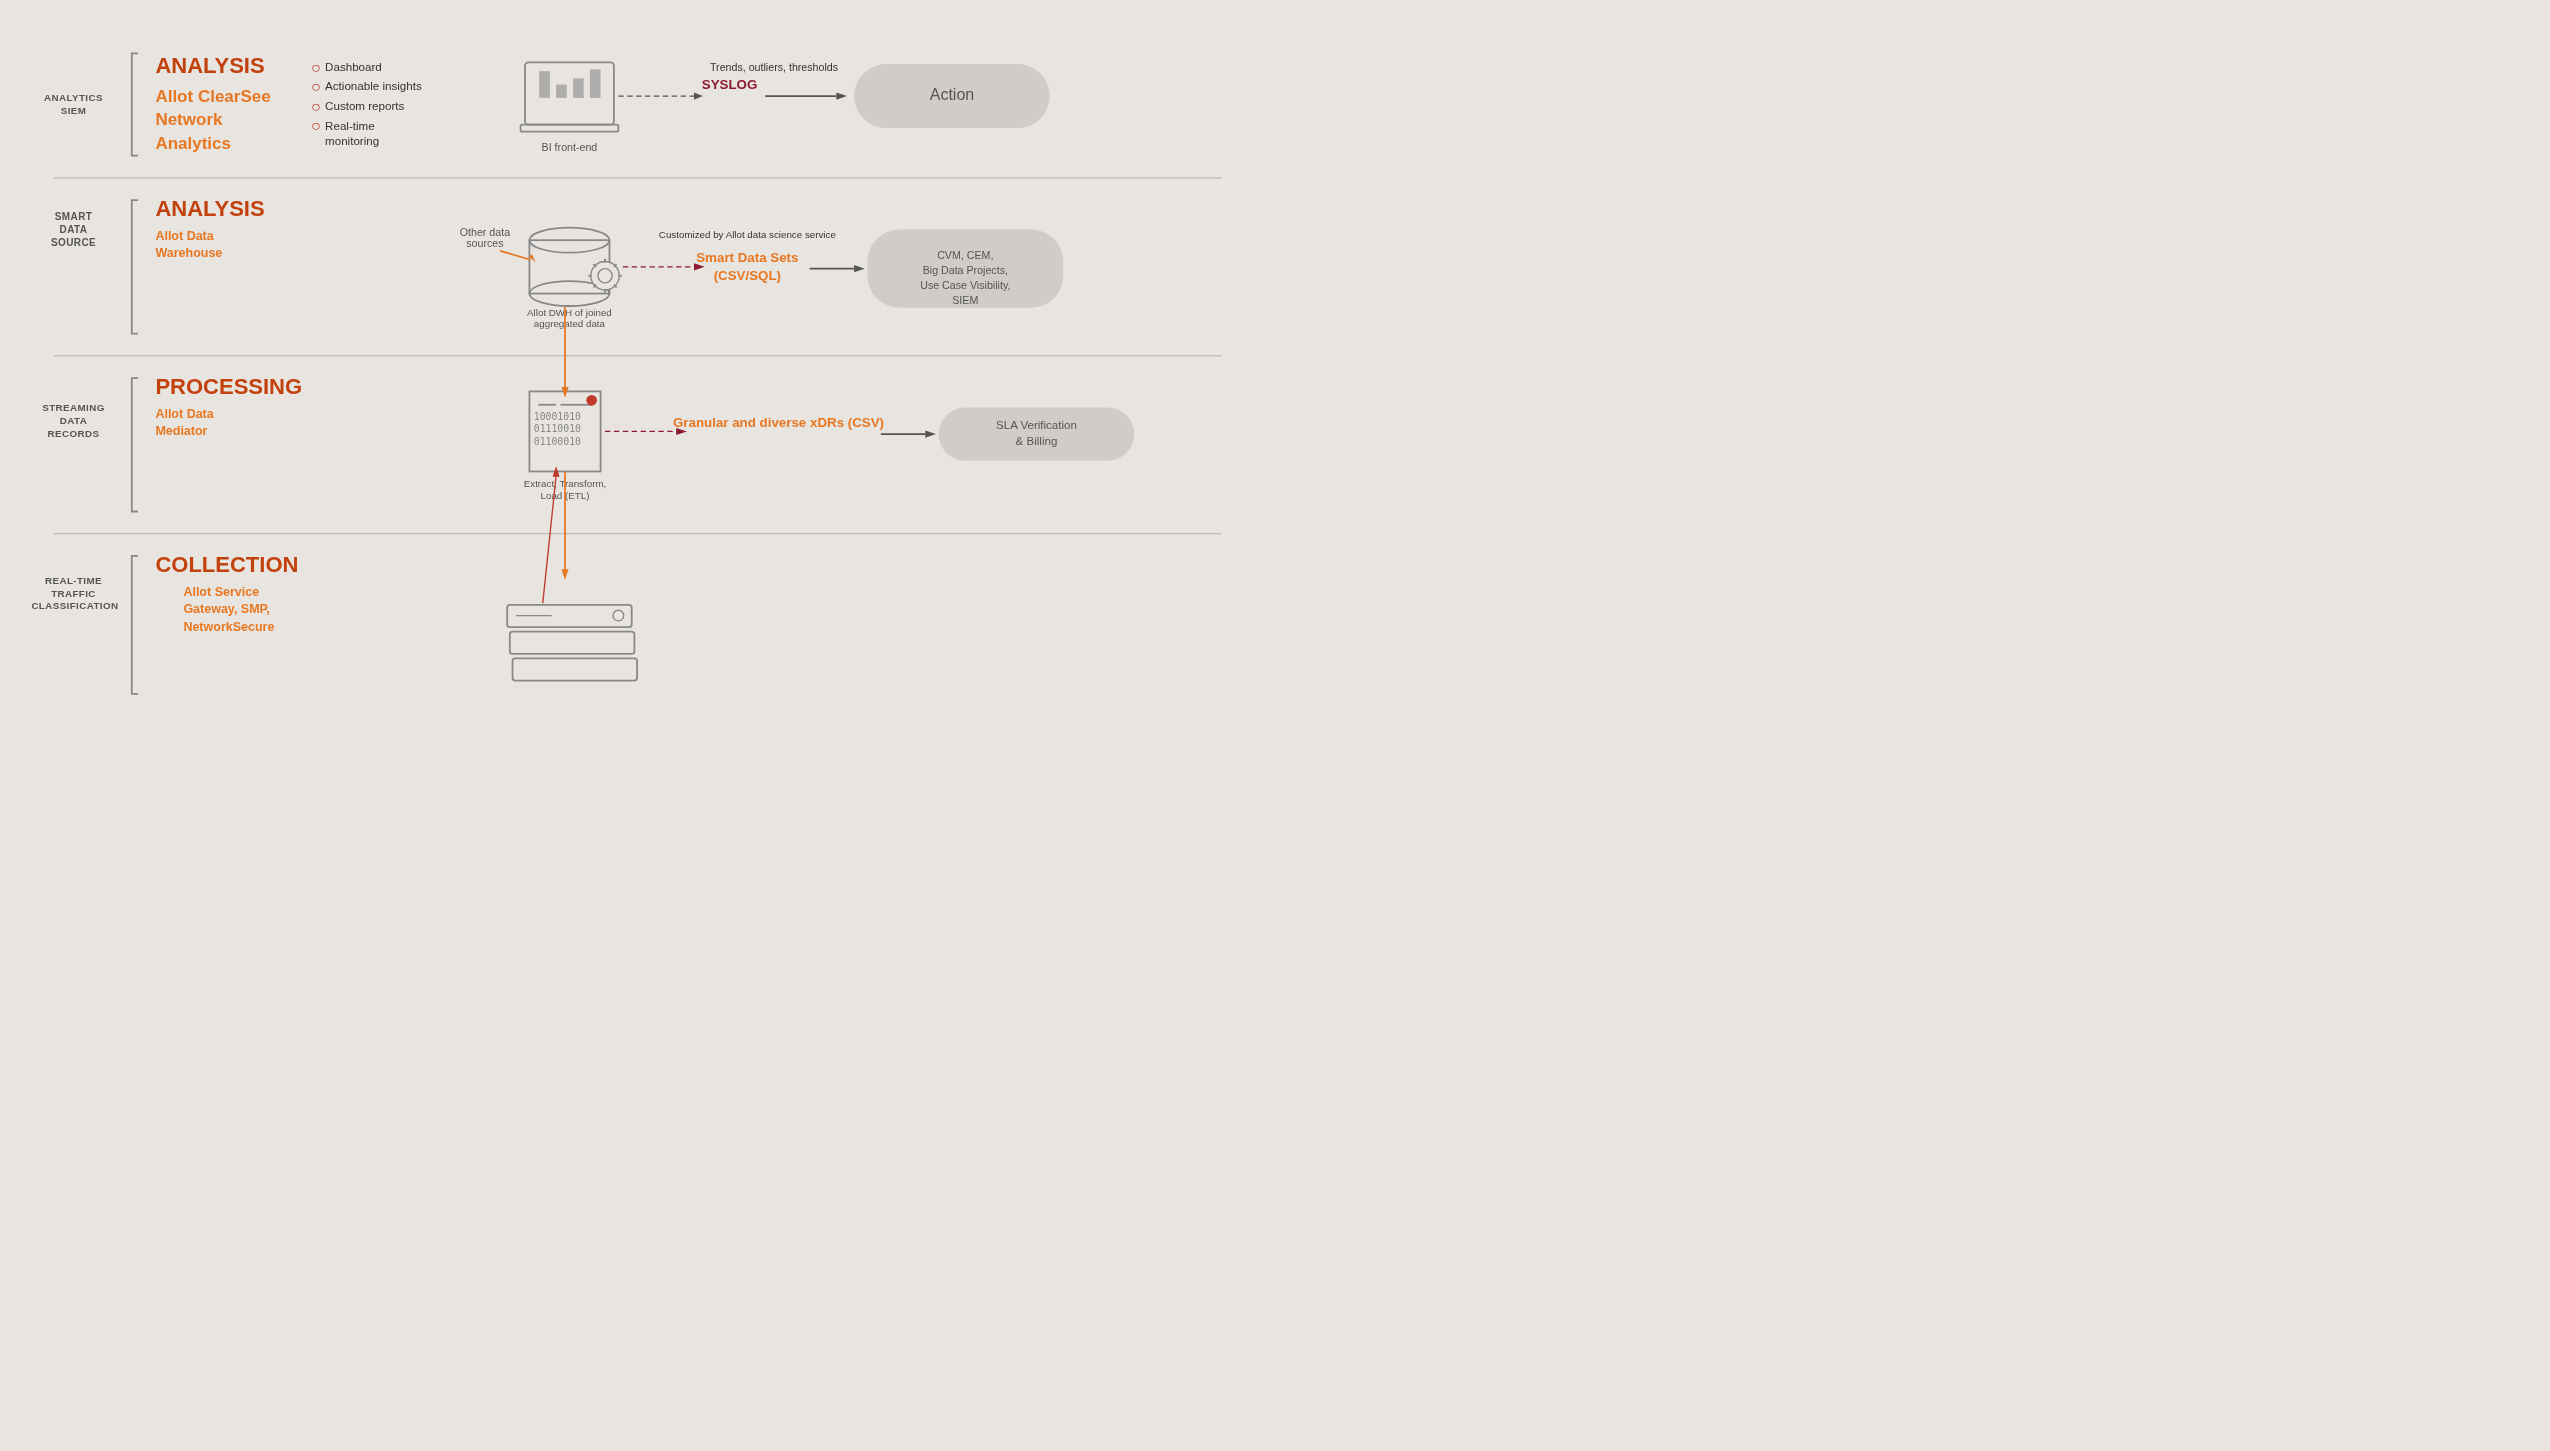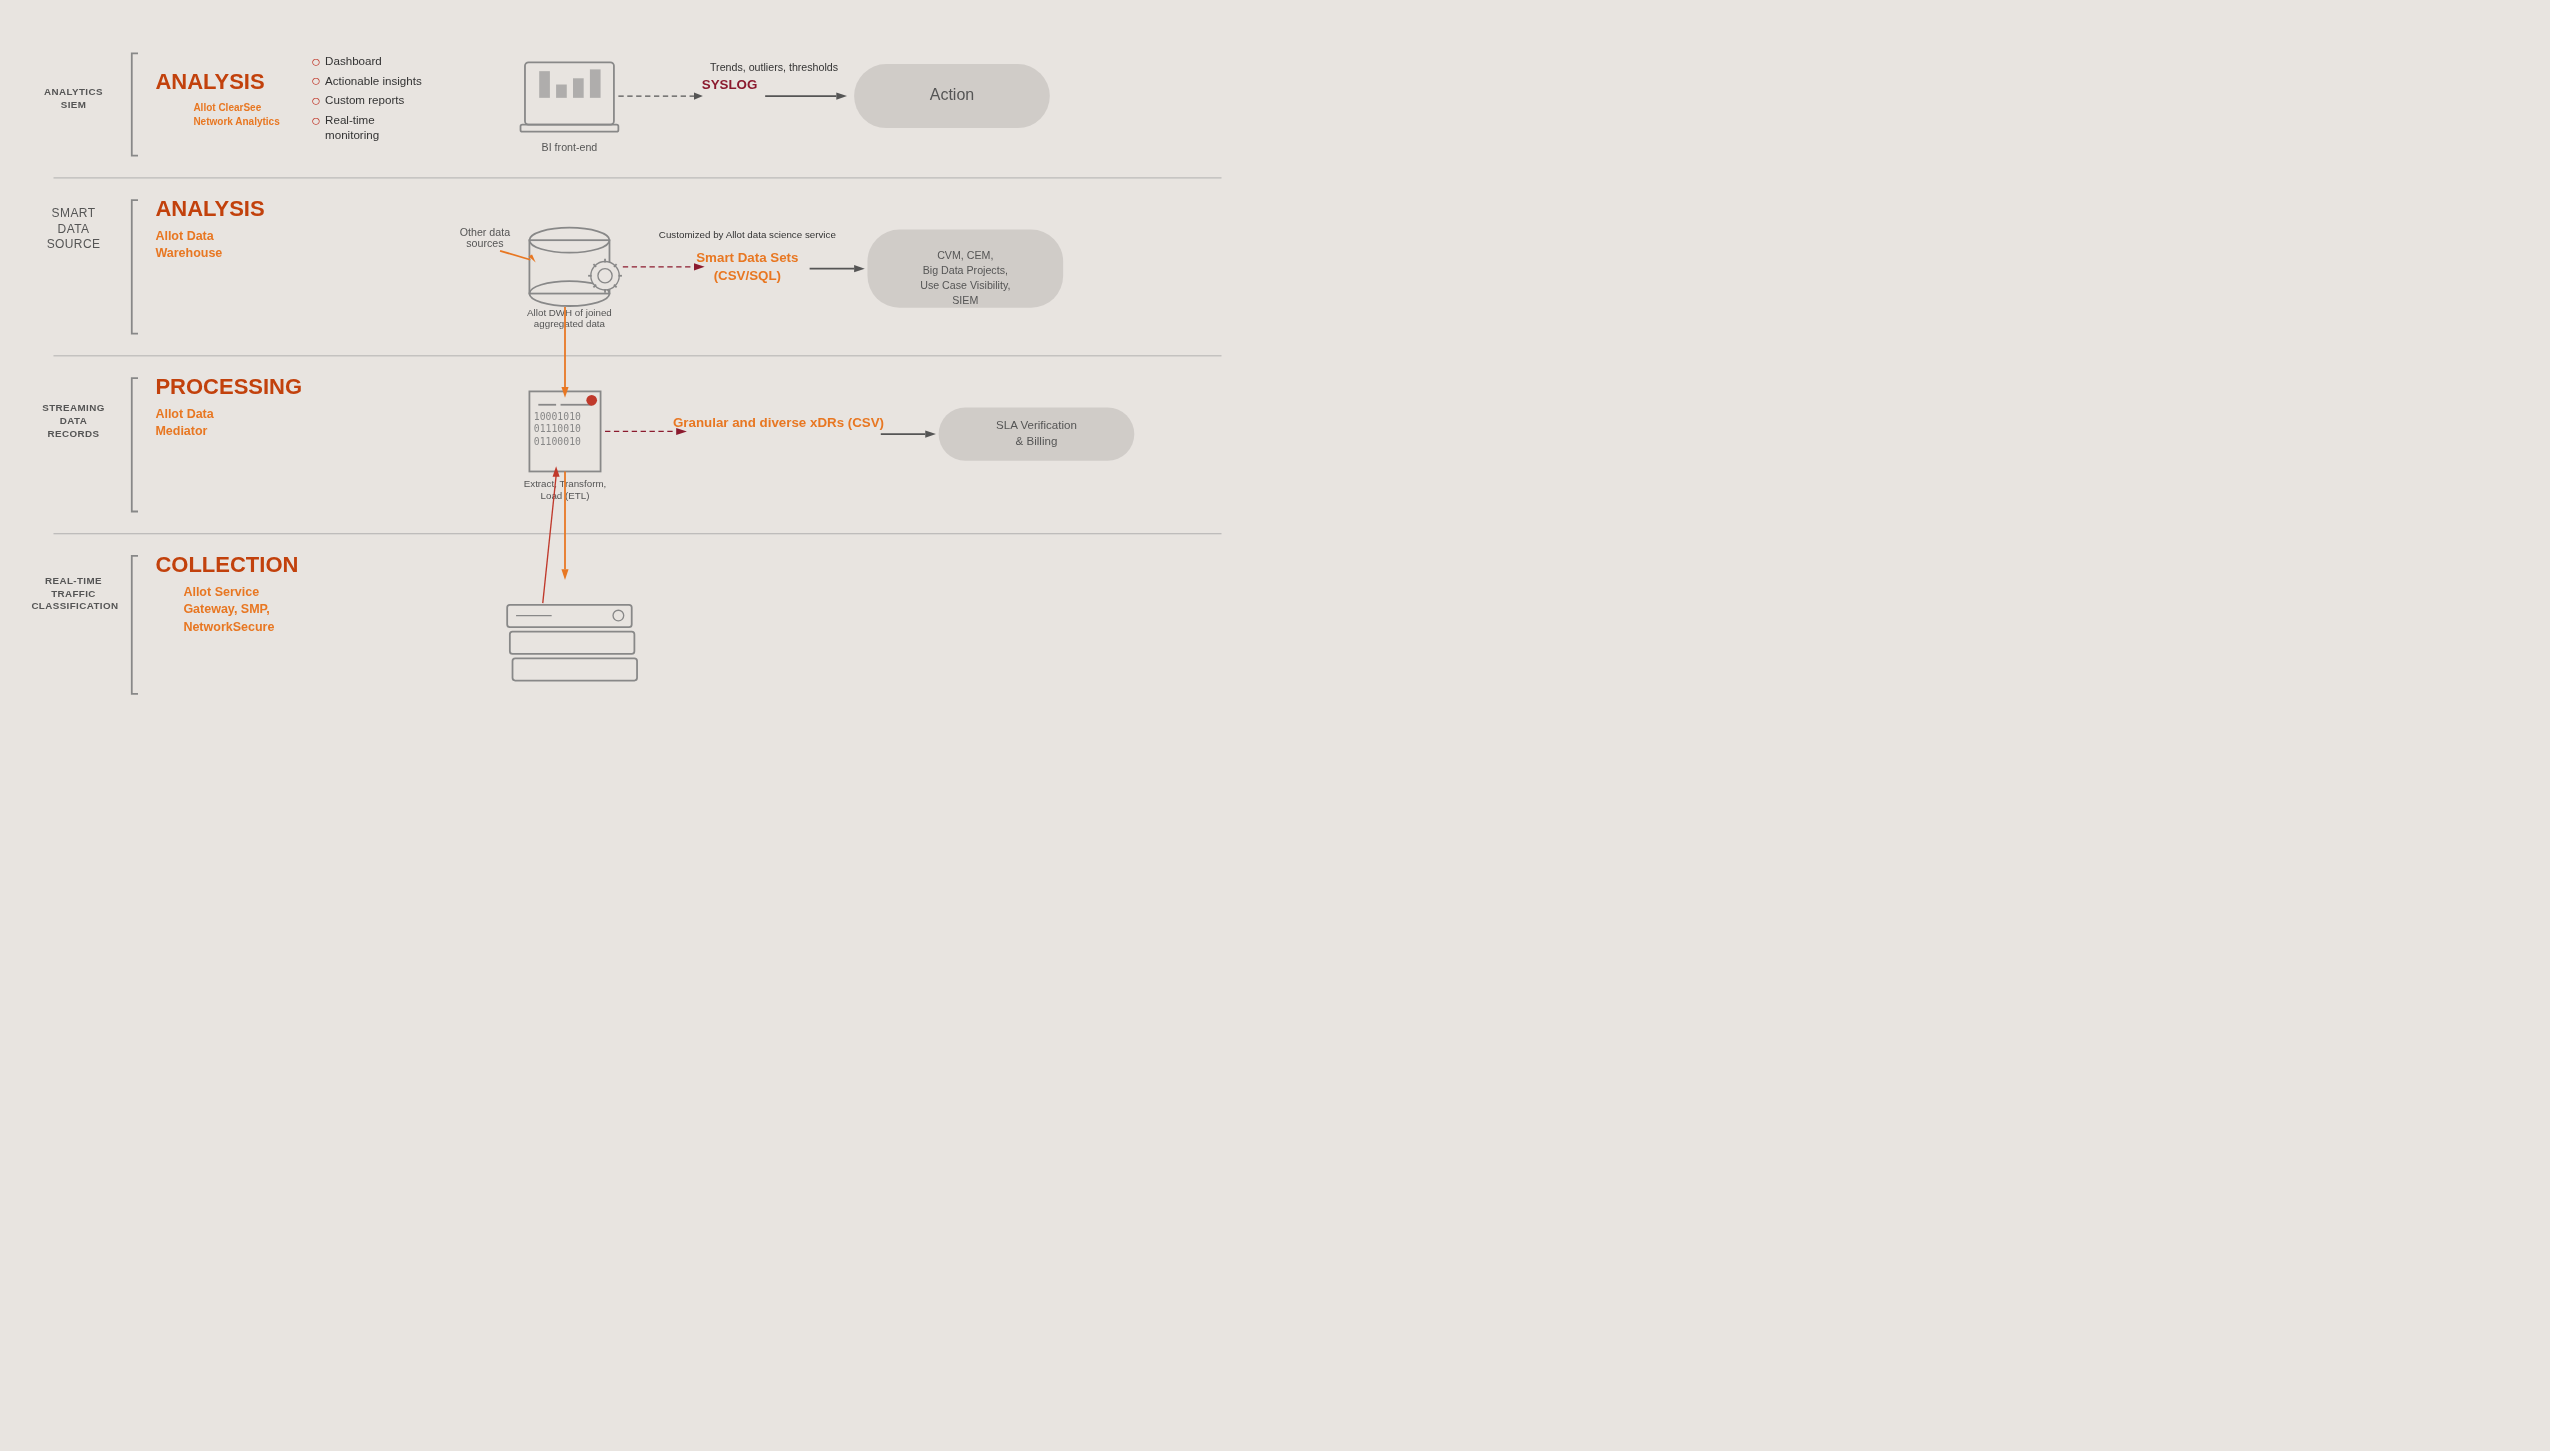--- a/index.html
+++ b/index.html
@@ -211,21 +211,21 @@
   </svg>
 
   <div style="position:absolute; top:53px; left:27px; right:27px; display:flex; align-items:center;">
     <div class="row-label" style="font-size:9.8px; font-weight:bold; color:#555; line-height:1.3; letter-spacing:0.4px; width:93px; text-align:center;">
       <span>ANALYTICS
 SIEM</span>
     </div>
     <div style="width:31px;"></div>
     <div class="category-block" style="width:151px;">
       <div class="category-title">ANALYSIS</div>
-      <div class="category-subtitle" style="font-size:10px; color:#e87722; font-weight:bold; margin-top:5.3px; line-height:1.4;margin-left:38px;">Allot ClearSee<br>Network Analytics</div>
+      <div class="category-subtitle" style="font-size:17px; color:#e87722; font-weight:bold; margin-top:5.3px; line-height:1.4;">Allot ClearSee<br>Network Analytics</div>
     </div>
     <div class="bullet-list" style="width:156px;">
       <div class="bullet-item">
         <span class="bullet-dot" style="color:#c0392b; margin-right:4.4px; font-size:16px; line-height:1;">○</span>
         <span style="font-size:11.6px;">Dashboard</span>
       </div>
       <div class="bullet-item">
         <span class="bullet-dot" style="color:#c0392b; margin-right:4.4px; font-size:16px; line-height:1;">○</span>
         <span style="font-size:11.6px;">Actionable insights</span>
       </div>
@@ -234,21 +234,21 @@
         <span style="font-size:11.6px;">Custom reports</span>
       </div>
       <div class="bullet-item">
         <span class="bullet-dot" style="color:#c0392b; margin-right:4.4px; font-size:16px; line-height:1;">○</span>
         <span style="font-size:11.6px;">Real-time<br>monitoring</span>
       </div>
     </div>
   </div>
 
   <div style="position:absolute; top:196px; left:27px; display:flex; align-items:center;">
-    <div class="row-label" style="font-size:12px; font-weight:normal; color:#555; line-height:1.3; letter-spacing:0.4px; width:93px; text-align:center;">
+    <div class="row-label" style="font-size:10px; font-weight:bold; color:#555; line-height:1.3; letter-spacing:0.4px; width:93px; text-align:center;">
       SMART<br>DATA<br>SOURCE
     </div>
     <div style="width:31px;"></div>
     <div class="category-block" style="width:151px;">
       <div class="category-title">ANALYSIS</div>
       <div class="category-subtitle" style="font-size:12.5px; color:#e87722; font-weight:bold; margin-top:5.3px; line-height:1.4;">Allot Data<br>Warehouse</div>
     </div>
   </div>
 
   <div style="position:absolute; top:374px; left:27px; display:flex; align-items:flex-end;">

